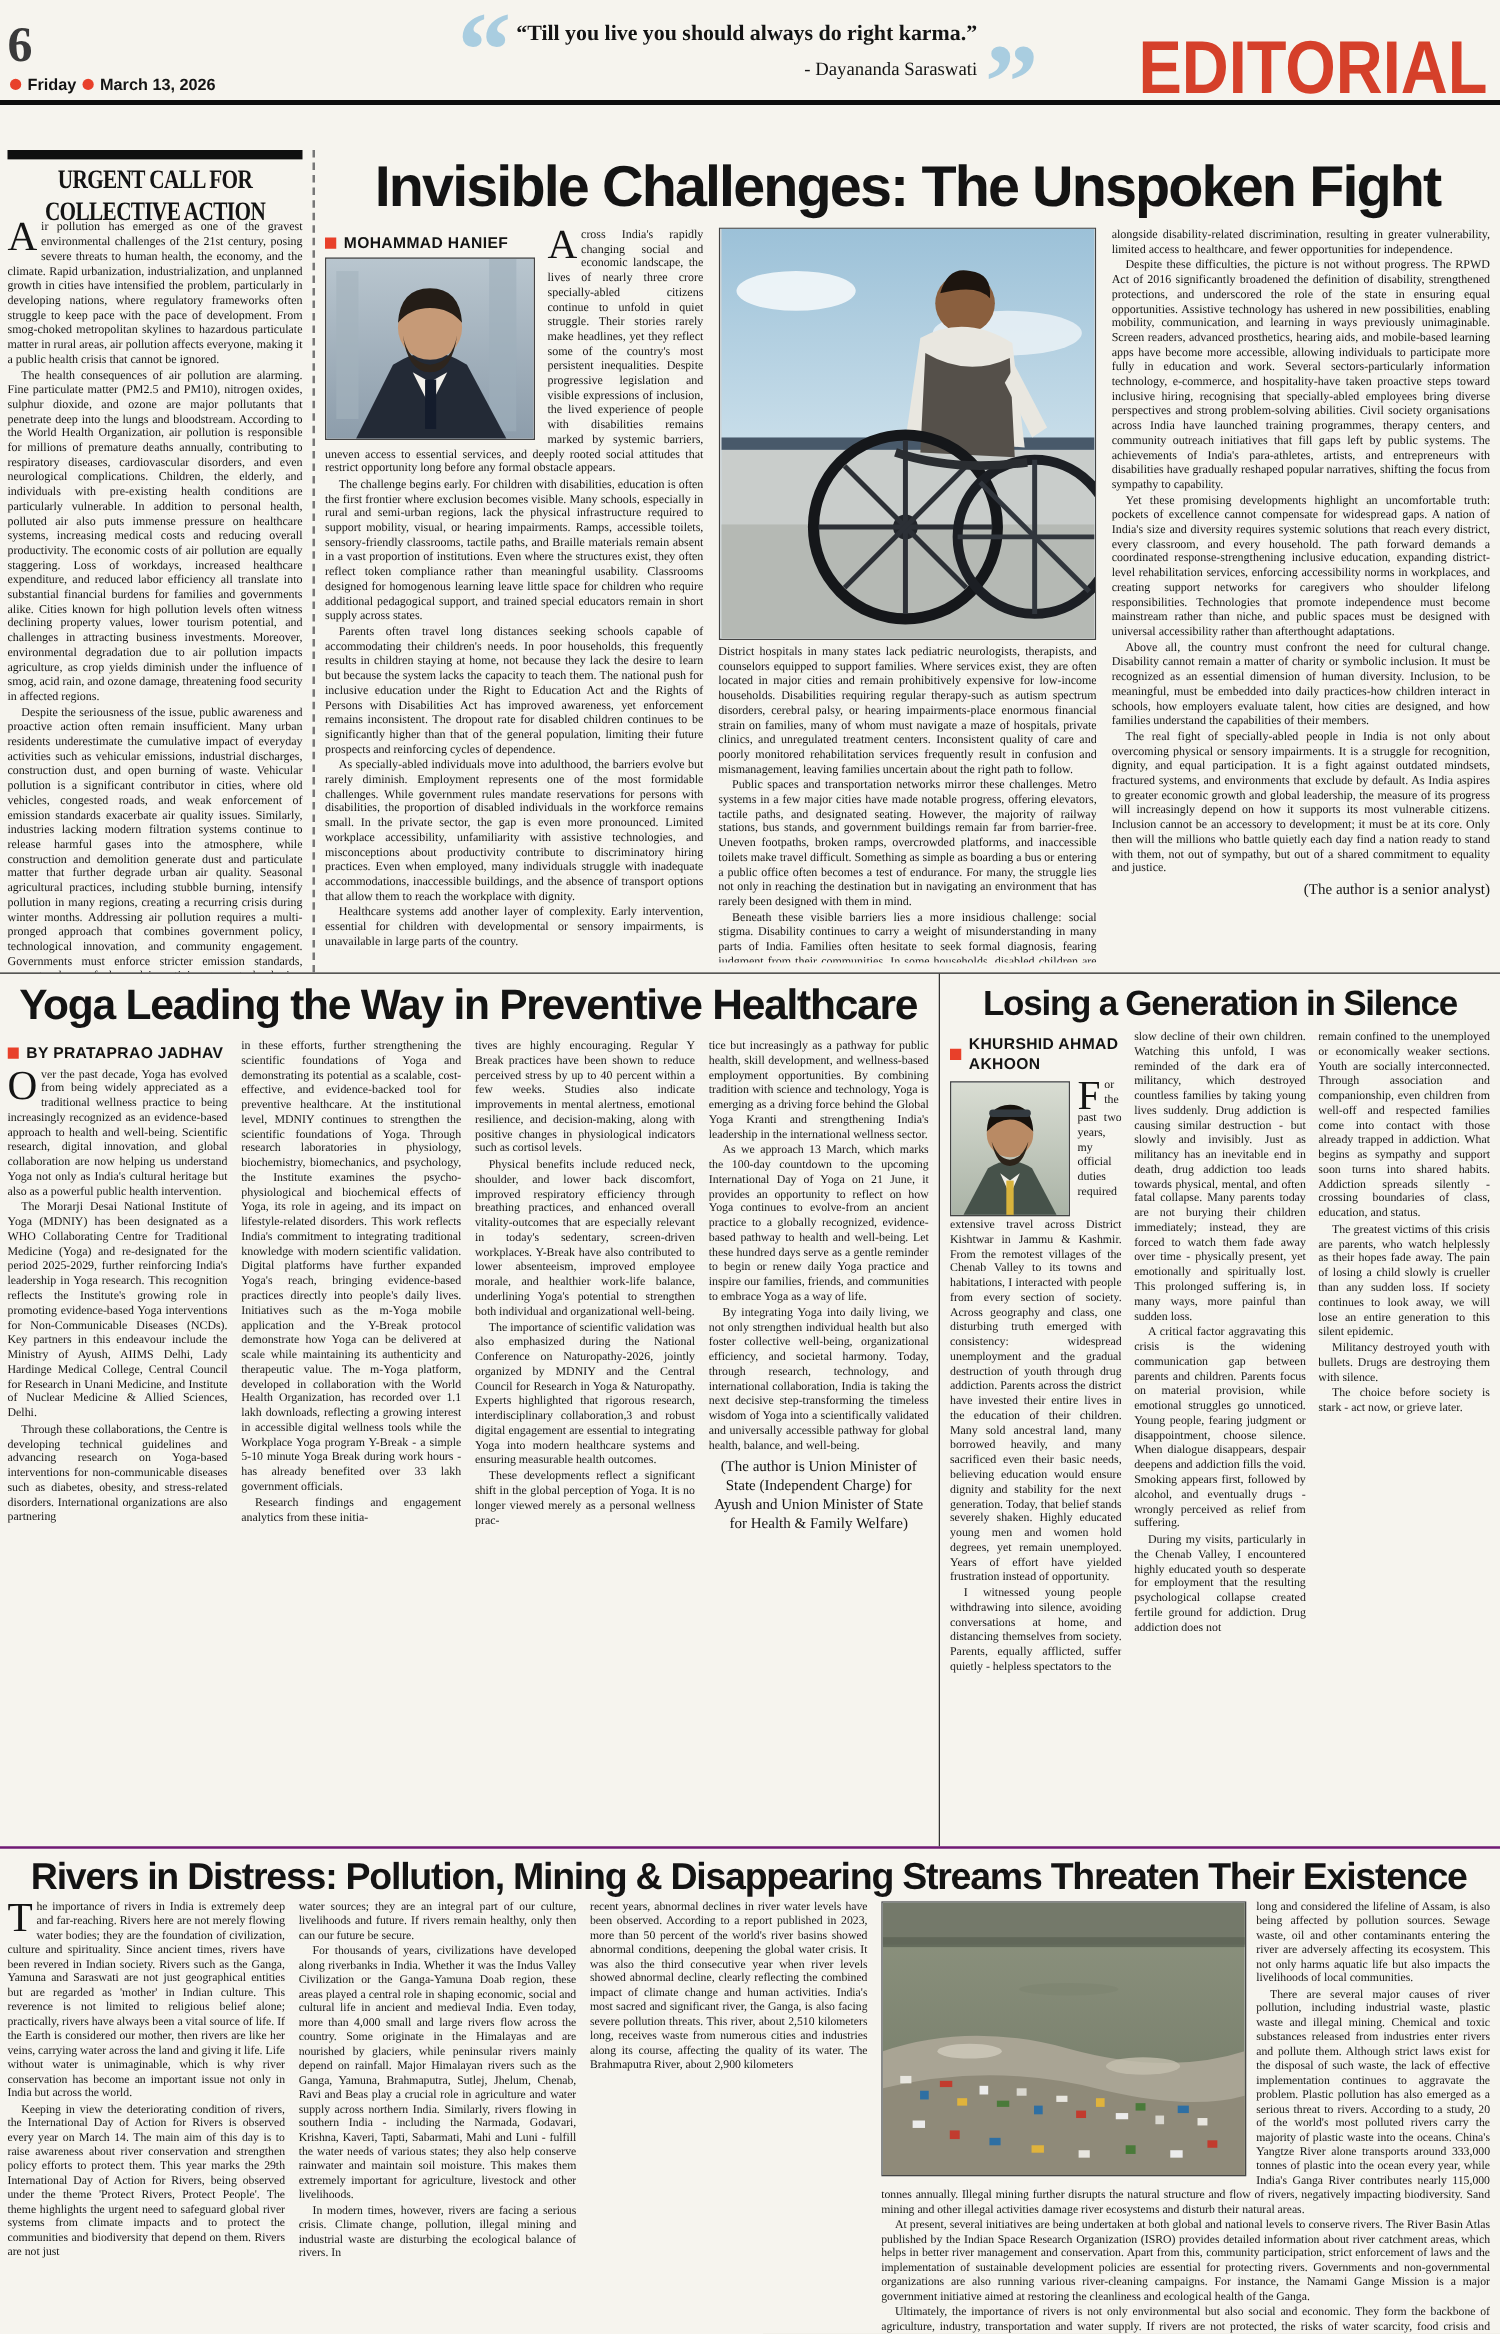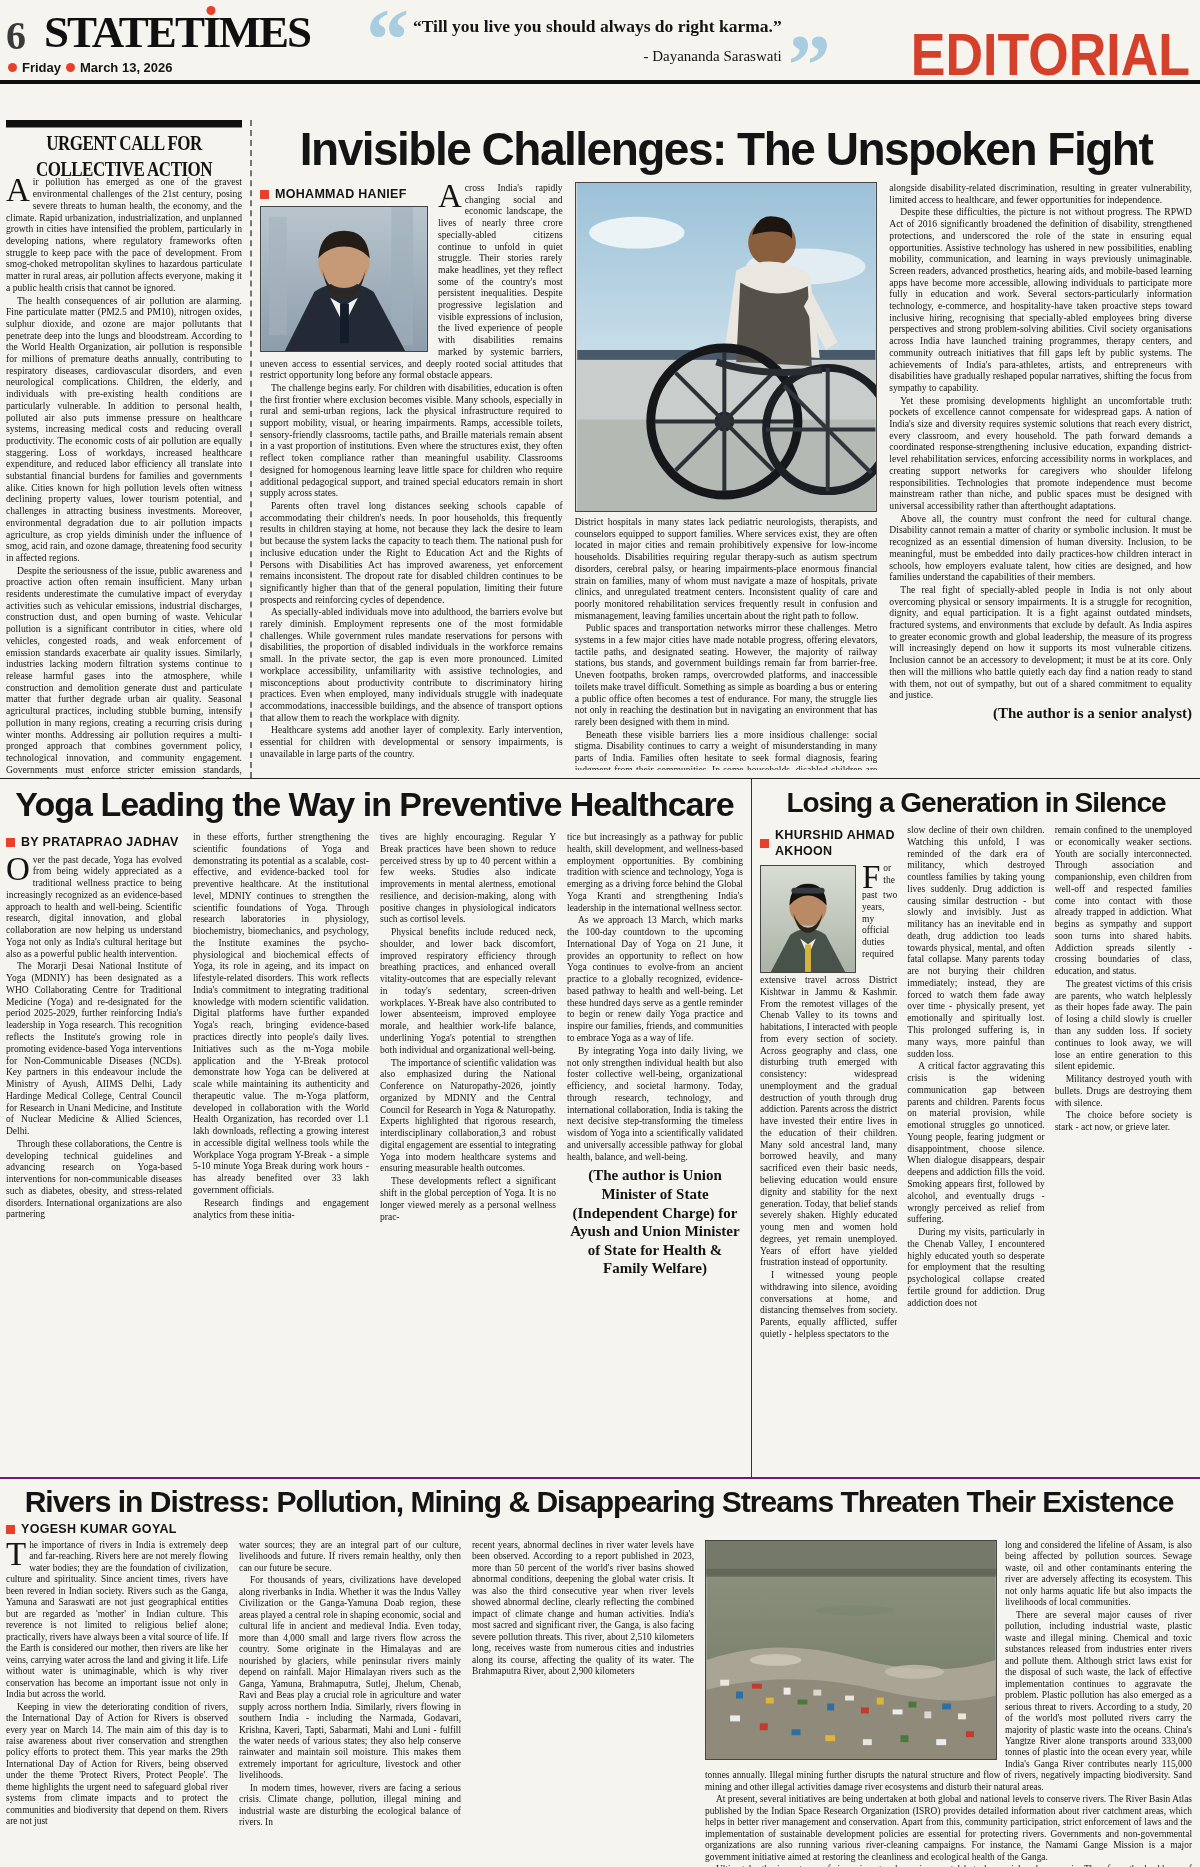--- a/index.html
+++ b/index.html
@@ -20,21 +20,21 @@
   .qmid{max-width:470px;padding:6px 6px 16px 4px;}
   .qtext{font-size:17.5px;font-weight:bold;line-height:1.25;}
   .qattr{font-size:15px;text-align:right;margin-top:10px;}
   .editorial{width:330px;font-family:"Liberation Sans",sans-serif;font-weight:900;font-size:52px;letter-spacing:0px;color:#d5402a;text-align:right;padding-top:14px;transform:scaleY(1.15);transform-origin:top right;}
   
   .byline{font-family:"Liberation Sans",sans-serif;font-weight:bold;font-size:12.5px;letter-spacing:.3px;display:flex;align-items:center;gap:6px;margin:3px 0 4px 0;}
   .bsq{display:inline-block;width:9px;height:9px;background:#e8402a;flex:0 0 auto;}
   .paras p{margin:0 0 1px 0;text-align:justify;text-indent:11px;}
   .paras p:first-child{text-indent:0;}
   .opener>.paras p:first-child::first-letter{font-size:33px;line-height:26px;float:left;padding:1px 3px 0 0;font-weight:normal;}
-  .credit{font-weight:bold;font-size:15px;text-align:right;margin-top:3px;}
+  .credit{font-weight:normal;font-size:12px;text-align:right;margin-top:3px;}
   .photo{box-sizing:border-box;border:1px solid #444;background:#cfd4d6;overflow:hidden;}
   .photo svg{display:block;width:100%;height:100%;}
   .col{overflow:hidden;}
   
   #sec1{height:659px;border-bottom:1px solid #222;display:flex;box-sizing:border-box;margin-top:36px;}
   #urgent{width:252px;flex:0 0 auto;border-right:2px dashed #777;padding:0 8px 0 6px;box-sizing:border-box;font-size:9.6px;line-height:1.22;overflow:hidden;}
   .h-urgent{font-family:"Liberation Serif",serif;font-weight:bold;font-size:17px;letter-spacing:-0.5px;text-align:center;border-top:6px solid #101010;padding:3px 0 4px 0;margin:0 0 2px 0;transform:scaleY(1.25);transform-origin:top center;}
   #mainart{flex:1;padding:0 8px;box-sizing:border-box;}
   .h-invisible{font-family:"Liberation Sans",sans-serif;font-weight:bold;font-size:46px;letter-spacing:-1.5px;text-align:center;margin:2px 0 6px 0;}
   .main-body{display:flex;gap:12px;height:588px;font-size:9.6px;line-height:1.22;}
@@ -62,21 +62,20 @@
   .photo.river{float:left;width:292px;height:220px;margin:0 8px 3px 0;}
 </style>
 </head>
 <body>
 
 <div id="page">
 
   <div id="hdr">
     <div class="hdr-left">
       <div class="pgnum">6</div>
-      <div class="masthead"><span>STATET</span><span class="mi">I</span><span>MES</span></div>
       <div class="dateline">
         <span class="rdot"></span>
         <span>Friday</span>
         <span class="rdot"></span>
         <span>March 13, 2026</span>
       </div>
     </div>
     <div class="hdr-quote">
       <div class="bigq">“</div>
       <div class="qmid">
@@ -276,24 +275,20 @@
               <p>Militancy destroyed youth with bullets. Drugs are destroying them with silence.</p>
               <p>The choice before society is stark - act now, or grieve later.</p>
             </div>
         </div>
       </div>
     </div>
   </div>
 
   <div id="sec3">
     <h1 class="h-rivers">Rivers in Distress: Pollution, Mining &amp; Disappearing Streams Threaten Their Existence</h1>
-    <div class="byline">
-      <span class="bsq"></span>
-      <span>YOGESH KUMAR GOYAL</span>
-    </div>
     <div class="rivers-body">
       <div class="col opener">
         <div class="paras">
             <p>The importance of rivers in India is extremely deep and far-reaching. Rivers here are not merely flowing water bodies; they are the foundation of civilization, culture and spirituality. Since ancient times, rivers have been revered in Indian society. Rivers such as the Ganga, Yamuna and Saraswati are not just geographical entities but are regarded as 'mother' in Indian culture. This reverence is not limited to religious belief alone; practically, rivers have always been a vital source of life. If the Earth is considered our mother, then rivers are like her veins, carrying water across the land and giving it life. Life without water is unimaginable, which is why river conservation has become an important issue not only in India but across the world.</p>
             <p>Keeping in view the deteriorating condition of rivers, the International Day of Action for Rivers is observed every year on March 14. The main aim of this day is to raise awareness about river conservation and strengthen policy efforts to protect them. This year marks the 29th International Day of Action for Rivers, being observed under the theme 'Protect Rivers, Protect People'. The theme highlights the urgent need to safeguard global river systems from climate impacts and to protect the communities and biodiversity that depend on them. Rivers are not just</p>
           </div>
       </div>
       <div class="col">
         <div class="paras">
             <p>water sources; they are an integral part of our culture, livelihoods and future. If rivers remain healthy, only then can our future be secure.</p>

